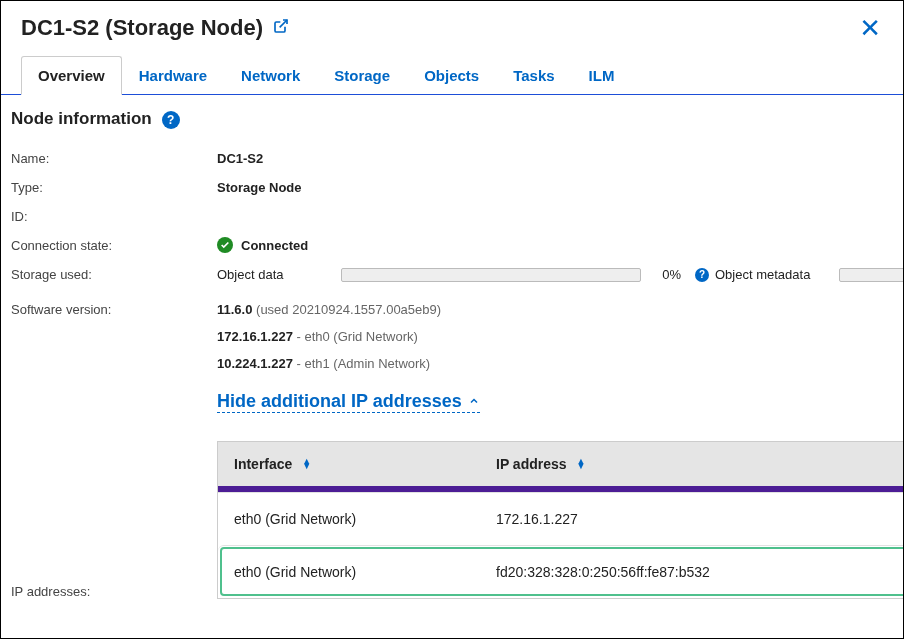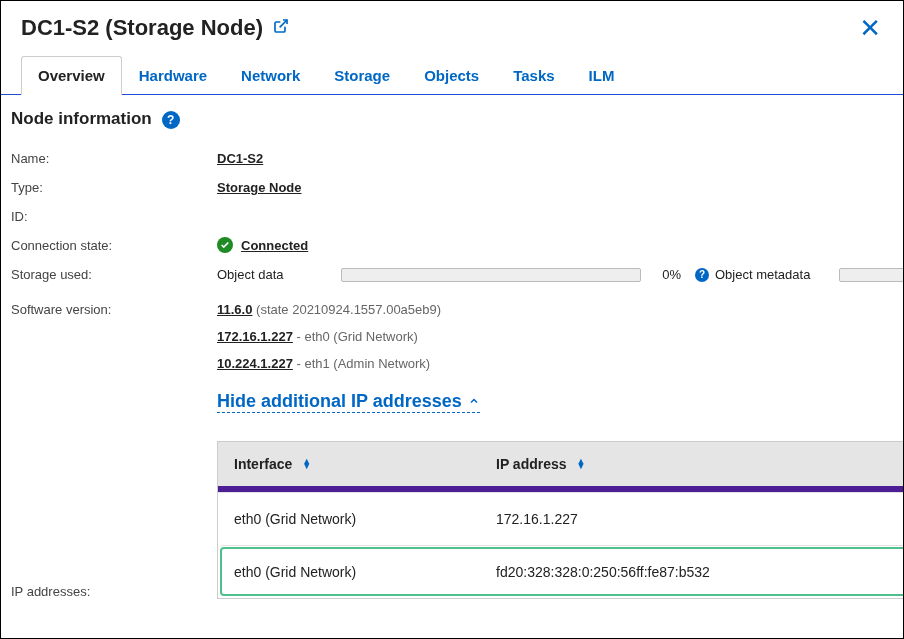--- a/index.html
+++ b/index.html
@@ -18,21 +18,21 @@
   
   .content { padding: 14px 10px 0 10px; }
   .section-title { display: flex; align-items: flex-end; gap: 10px; margin-bottom: 14px; }
   .section-title h2 { font-size: 17px; font-weight: 700; }
   .help-circle { width: 18px; height: 18px; border-radius: 50%; background: #0067c5; color: #fff; font-size: 12px; font-weight: 700; display: inline-flex; align-items: center; justify-content: center; cursor: pointer; }
   .help-sm { width: 14px; height: 14px; font-size: 10px; }
   
   .info-row { display: flex; align-items: flex-end; padding: 6px 0; font-size: 13px; gap: 28px; }
   .info-label { width: 178px; flex: 0 0 178px; color: #444; padding-top: 2px; }
   .info-value { flex: 1; }
-  .bold { font-weight: 700; text-decoration: underline; }
+  .bold { font-weight: 700; }
   .muted { color: #666; font-weight: 400; }
   
   .conn-state { display: inline-flex; align-items: center; gap: 8px; }
   .check-circle { width: 16px; height: 16px; border-radius: 50%; background: #1f8b24; display: inline-flex; align-items: center; justify-content: center; color: #fff; }
   
   .storage-block { display: flex; gap: 6px; }
   .storage-line { display: flex; align-items: center; gap: 14px; font-size: 13px; }
   .storage-name { width: 110px; }
   .progress { width: 300px; height: 14px; border: 1px solid #bbb; background: #eee; border-radius: 2px; }
   .pct { width: 26px; text-align: right; }
@@ -127,21 +127,21 @@
           <span class="storage-name">Object metadata</span>
           <div class="progress"></div>
           <span class="pct">0%</span>
           <span class="help-circle help-sm">?</span>
         </div>
       </div>
     </div>
     <div class="info-row" style="margin-top:6px;">
       <div class="info-label">Software version:</div>
       <div class="info-value">
-        <span class="bold">11.6.0</span><span class="muted"> (state 20210924.1557.00a5eb9)</span>
+        <span class="bold">11.6.0</span><span class="muted"> (used 20210924.1557.00a5eb9)</span>
       </div>
     </div>
     <div class="info-row">
       <div class="info-label">IP addresses:</div>
       <div class="info-value ips">
         <div>
           <span class="bold">172.16.1.227</span><span class="muted"> - eth0 (Grid Network)</span>
         </div>
         <div>
           <span class="bold">10.224.1.227</span><span class="muted"> - eth1 (Admin Network)</span>

